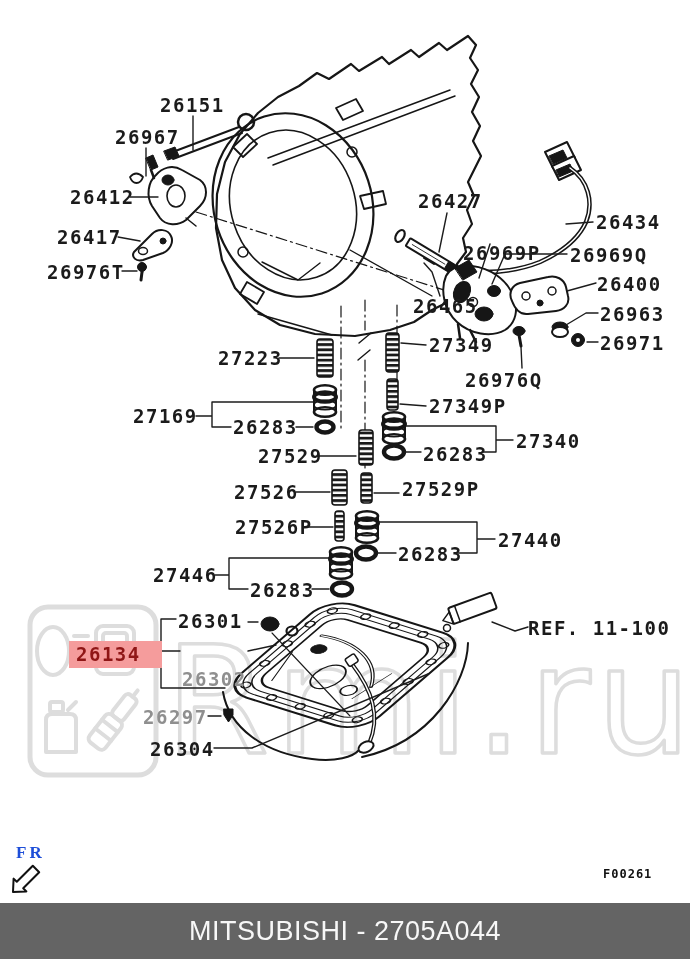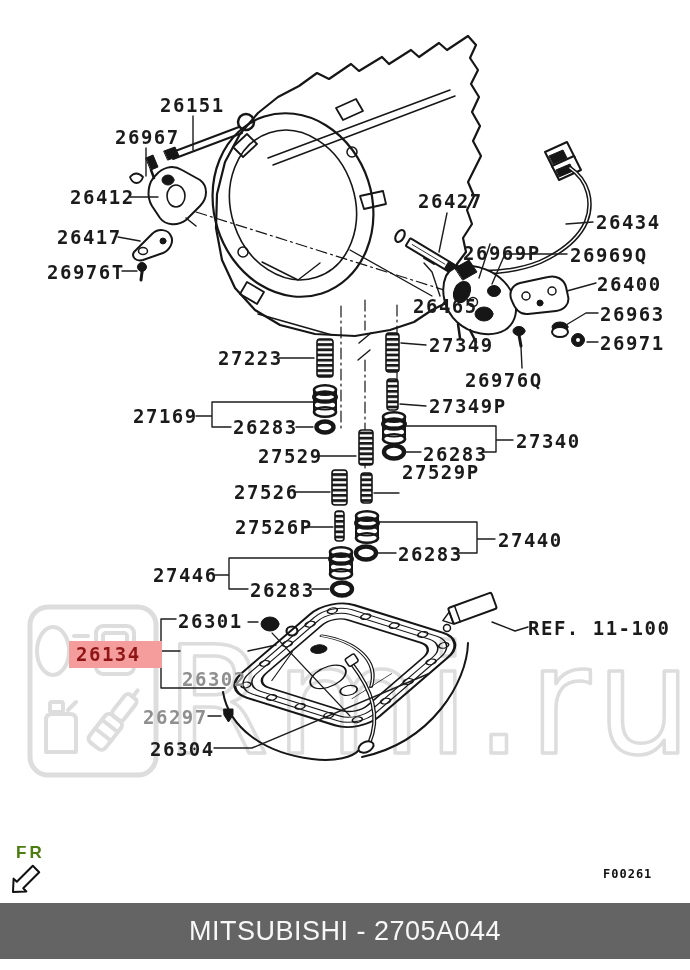--- a/index.html
+++ b/index.html
@@ -12,21 +12,21 @@
   .part-label{
     position:absolute;font-family:"DejaVu Sans Mono",monospace;font-size:19px;
     font-weight:700;letter-spacing:1.5px;color:#1b1b1b;white-space:nowrap;line-height:1;
   }
   .part-label.gray{color:#8f8f8f}
   .part-label.highlight{
     background:var(--hl-bg,#f59c9c);color:var(--hl-fg,#8f1616);
     padding:4px 21px 4px 7px;margin:-4px 0 0 -15px;
   }
   .fr-box{position:absolute;left:16px;top:843px;z-index:3;font-size:17px;font-weight:700;
-    letter-spacing:3px;color:#4d7c0f;font-family:Liberation Sans, sans-serif}
+    letter-spacing:3px;color:#1d4ed8;font-family:Liberation Serif, serif}
   .figcode{position:absolute;left:603px;top:867px;z-index:3;font-size:12px;font-weight:700;
     letter-spacing:1px;color:#111;font-family:"DejaVu Sans Mono",monospace}
   .footer{
     position:absolute;left:0;top:903px;width:690px;height:56px;z-index:4;
     display:flex;align-items:center;justify-content:center;gap:36px;
     font-family:"Liberation Sans",sans-serif;font-size:27px;letter-spacing:.5px;
     background:#646464;color:#f7f7f7;
   }
   .wm-text{font-family:"DejaVu Sans",sans-serif}
 </style>
@@ -316,21 +316,21 @@
     <div class="part-label" style="left: 429px; top: 336px;">27349</div>
     <div class="part-label" style="left: 465px; top: 371px;">26976Q</div>
     <div class="part-label" style="left: 218px; top: 349px;">27223</div>
     <div class="part-label" style="left: 133px; top: 407px;">27169</div>
     <div class="part-label" style="left: 233px; top: 418px;">26283</div>
     <div class="part-label" style="left: 429px; top: 397px;">27349P</div>
     <div class="part-label" style="left: 258px; top: 447px;">27529</div>
     <div class="part-label" style="left: 423px; top: 445px;">26283</div>
     <div class="part-label" style="left: 516px; top: 432px;">27340</div>
     <div class="part-label" style="left: 234px; top: 483px;">27526</div>
-    <div class="part-label" style="left: 402px; top: 463px; text-align: right;">27529P</div>
+    <div class="part-label" style="left: 402px; top: 480px; text-align: right;">27529P</div>
     <div class="part-label" style="left: 235px; top: 518px;">27526P</div>
     <div class="part-label" style="left: 498px; top: 531px;">27440</div>
     <div class="part-label" style="left: 398px; top: 545px;">26283</div>
     <div class="part-label" style="left: 153px; top: 566px;">27446</div>
     <div class="part-label" style="left: 250px; top: 581px;">26283</div>
     <div class="part-label" style="left: 178px; top: 612px;">26301</div>
     <div class="part-label gray" style="left: 182px; top: 642px; margin-top: 28px;">26302</div>
     <div class="part-label highlight" style="left: 84px; top: 645px;">26134</div>
     <div class="part-label gray" style="left: 143px; top: 708px;">26297</div>
     <div class="part-label" style="left: 150px; top: 740px;">26304</div>

